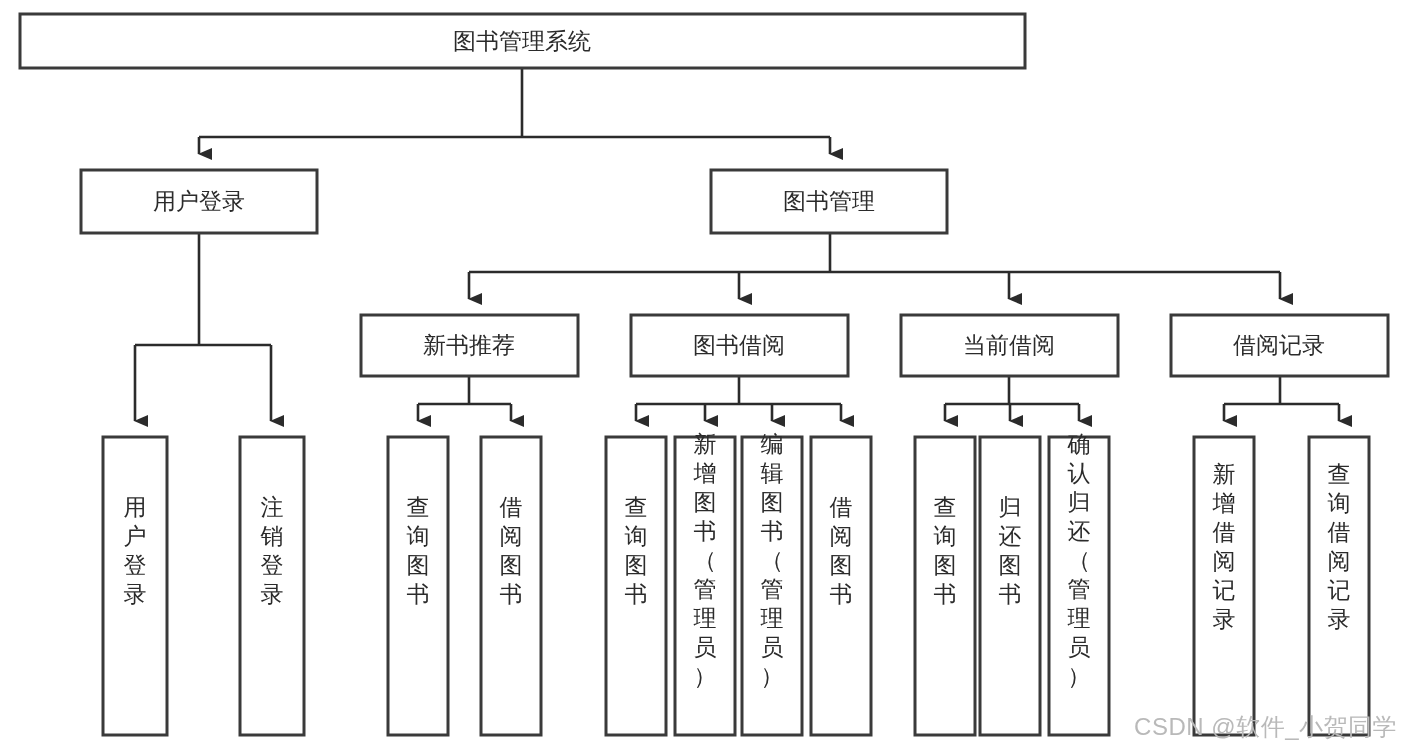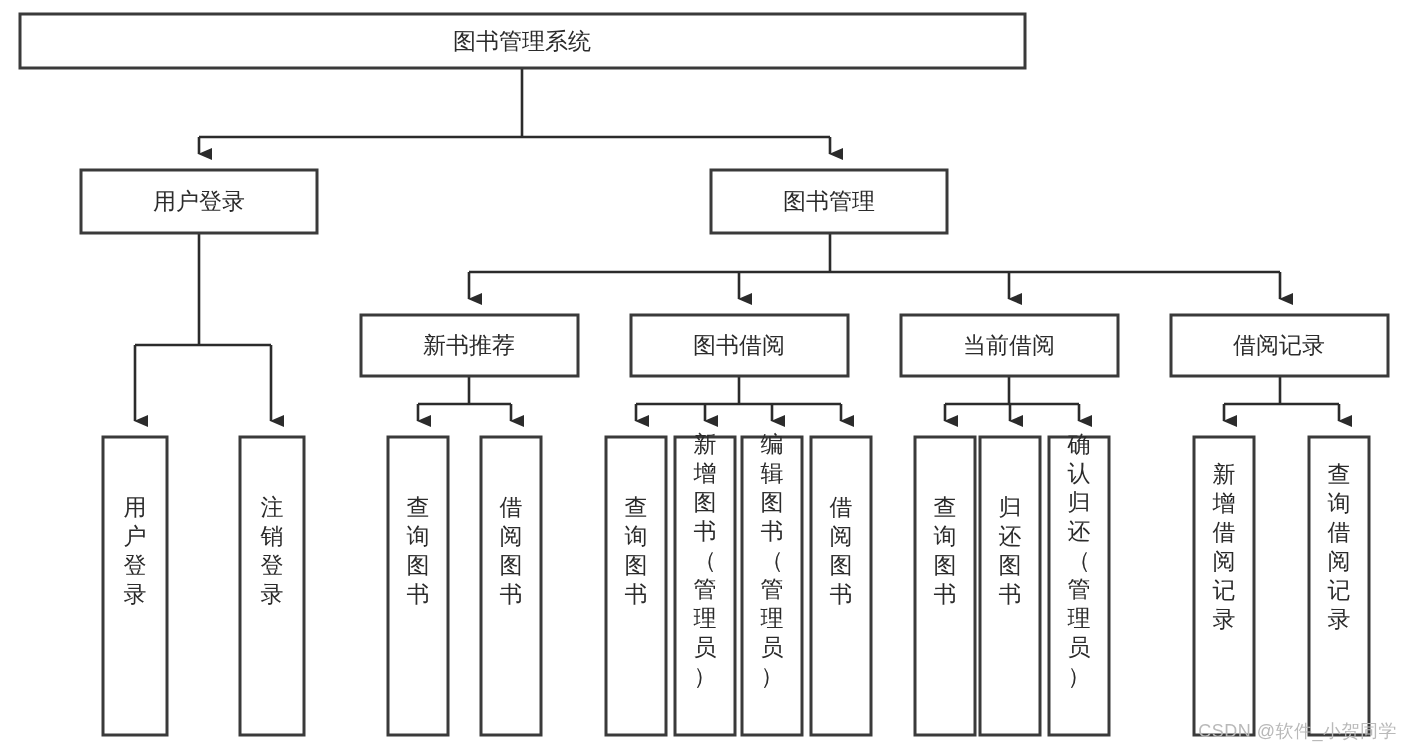--- a/index.html
+++ b/index.html
@@ -46,21 +46,21 @@
   }
   .arrow-head {
     fill: #2b2b2b;
     stroke: none;
   }
   .watermark {
     position: absolute;
     right: 8px;
     bottom: 4px;
     font-family: "Liberation Sans", "DejaVu Sans", sans-serif;
-    font-size: 18px;
+    font-size: 24px;
     color: #b9b9b9;
     letter-spacing: 0.5px;
     white-space: nowrap;
     pointer-events: none;
   }
 </style>
 </head>
 <body>
 
 <svg id="diagram" viewBox="0 0 1405 747">

